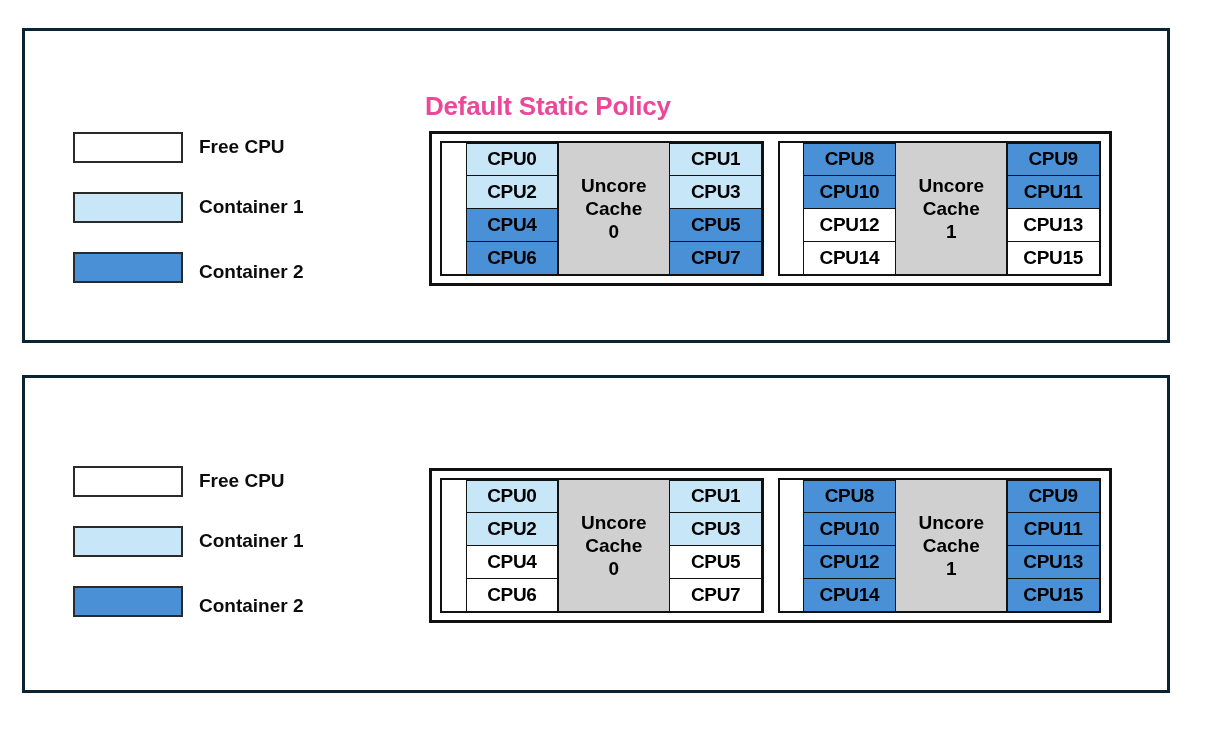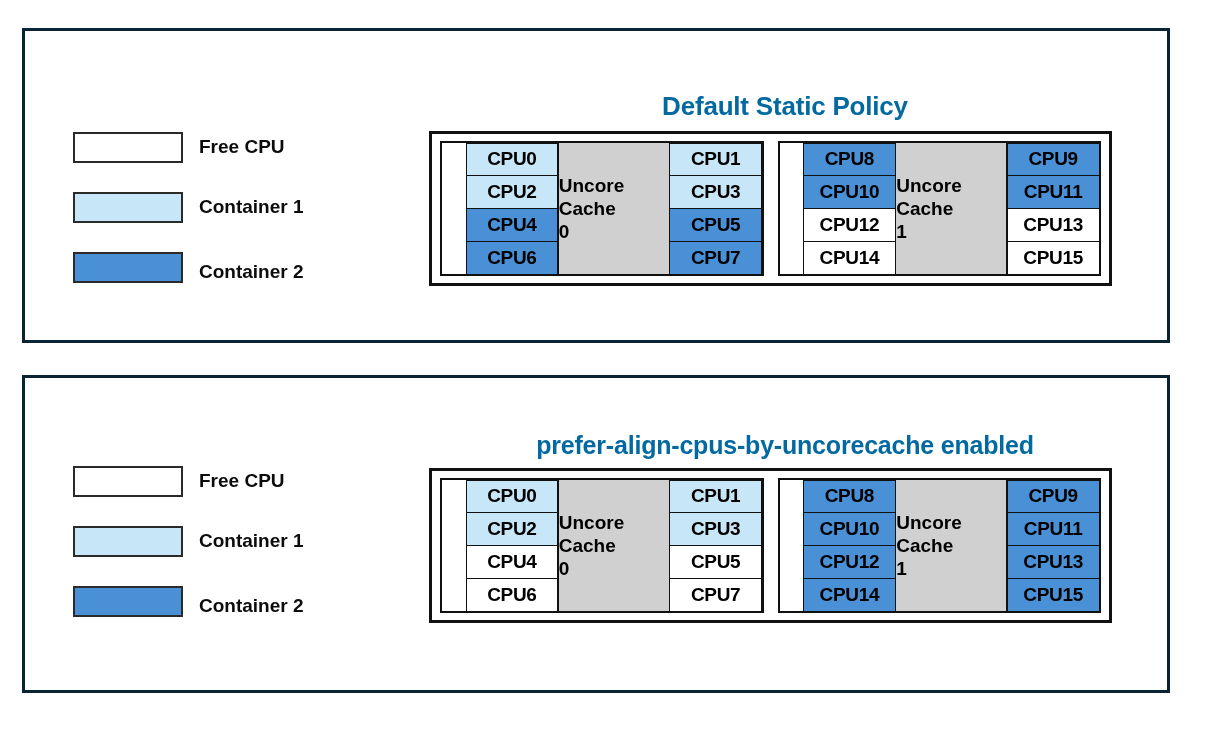--- a/index.html
+++ b/index.html
@@ -33,24 +33,23 @@
   }
   #panel-top    { left: 22px; top: 28px;  width: 1148px; height: 315px; }
   #panel-bottom { left: 22px; top: 375px; width: 1148px; height: 318px; }
 
   
   .panel-title {
     position: absolute;
     top: 38px;
     left: 400px;
     width: 720px;
-    text-align: center;
     font-size: 26px;
     font-weight: bold;
-    color: #0369a1;
+    color: #ec4899;
     letter-spacing: -0.2px;
     white-space: nowrap;
   }
   #panel-bottom .panel-title {
     top: 32px;
     font-size: 25px;
   }
 
   
   .legend {
@@ -130,21 +129,21 @@
   }
 
   .cache-col {
     box-sizing: border-box;
     flex: 0 0 112px;
     border-left: 1px solid #111111;
     border-right: 1px solid #111111;
     background: #d0d0d0;
     display: flex;
     flex-direction: column;
-    align-items: flex-start;
+    align-items: center;
     justify-content: center;
     line-height: 1.22;
     font-size: 19px;
     font-weight: bold;
     color: #000000;
     text-align: center;
   }
   .cache-col .cache-line { display: block; }
 </style>
 </head>
@@ -213,21 +212,20 @@
           <div class="cpu-cell" style="background-color: rgb(255, 255, 255);">CPU13</div>
           <div class="cpu-cell" style="background-color: rgb(255, 255, 255);">CPU15</div>
         </div>
       </div>
 
     </div>
   </section>
 
   <section class="panel" id="panel-bottom">
 
-    <h2 class="panel-title">prefer-align-cpus-by-uncorecache enabled</h2>
 
     <div class="legend">
       <div class="legend-row">
         <span class="legend-swatch" style="background-color: rgb(255, 255, 255);"></span>
         <span class="legend-label">Free CPU</span>
       </div>
       <div class="legend-row">
         <span class="legend-swatch" style="background-color: rgb(199, 230, 247);"></span>
         <span class="legend-label">Container 1</span>
       </div>

